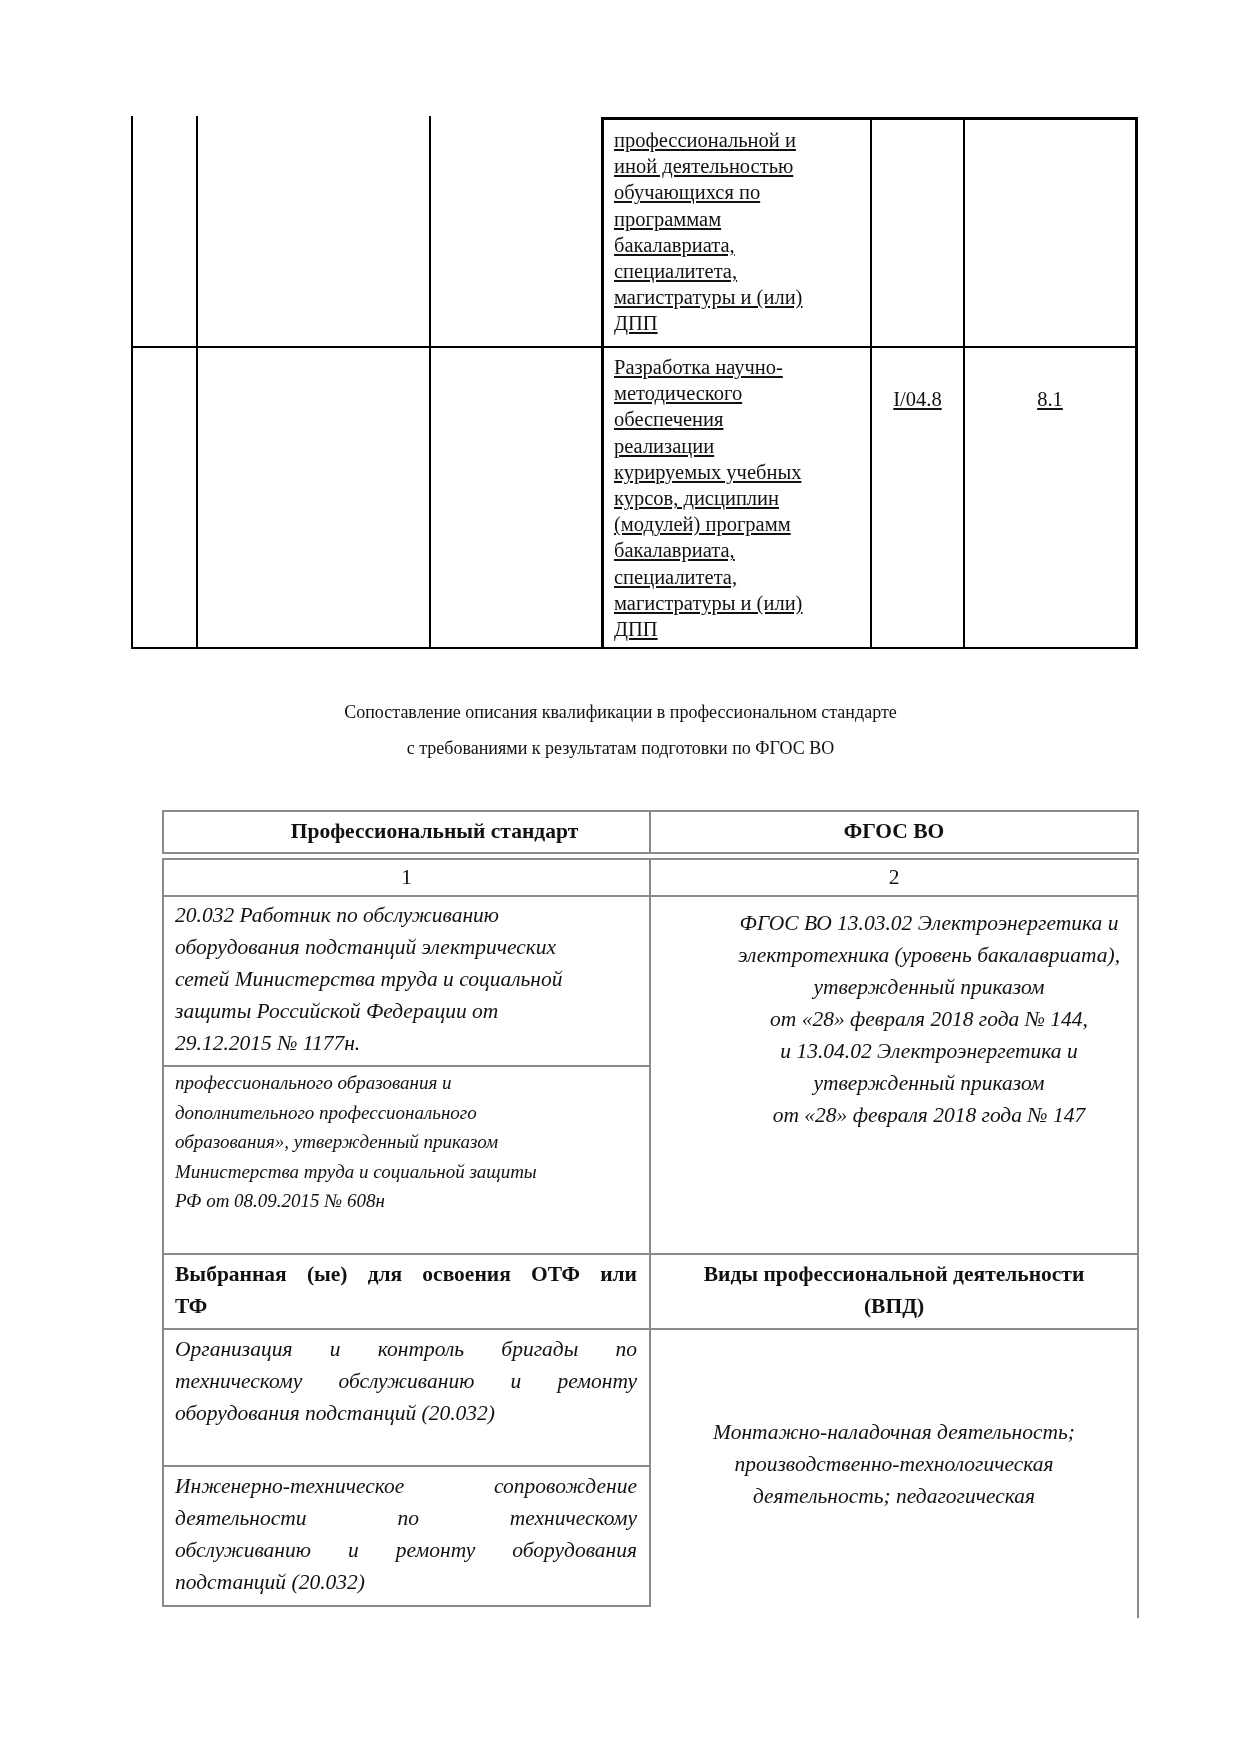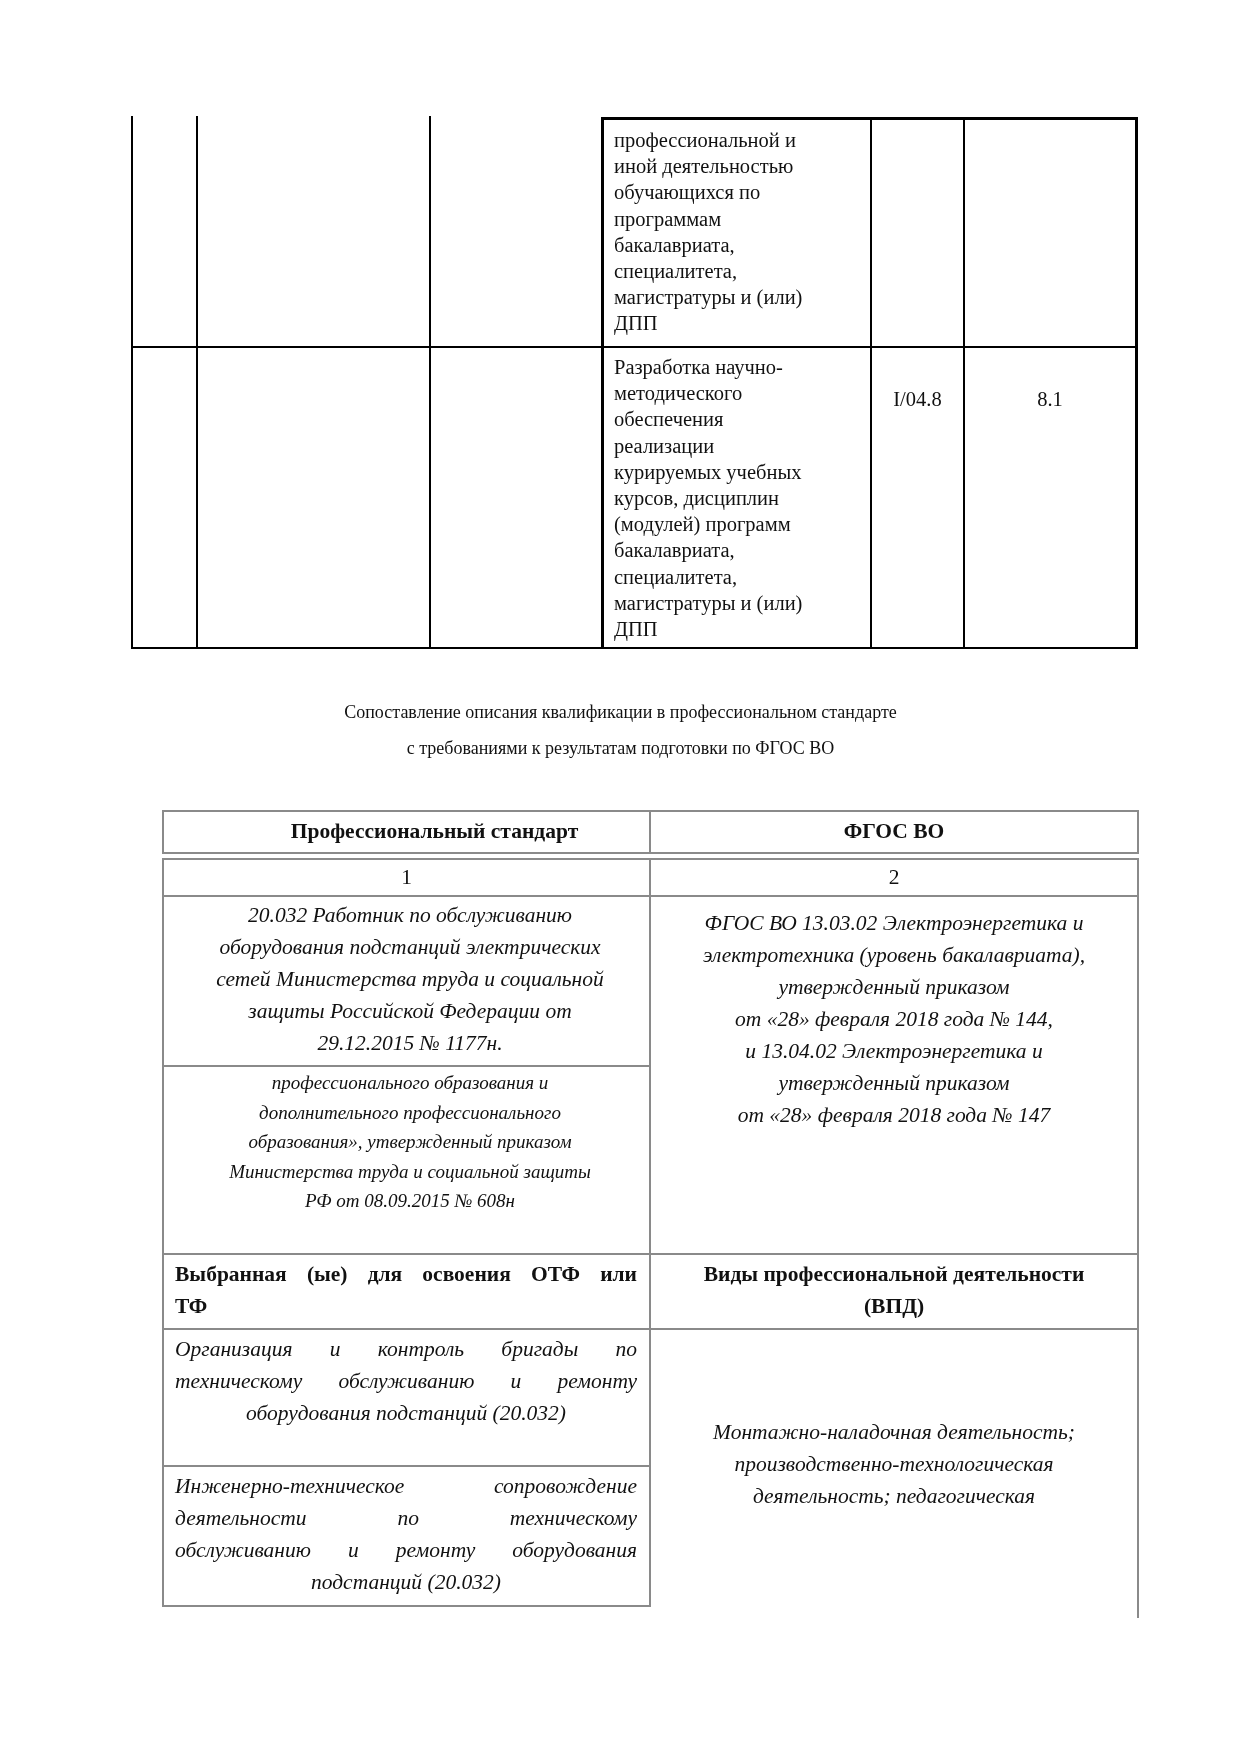--- a/index.html
+++ b/index.html
@@ -6,40 +6,40 @@
     body {
       width: 1241px; height: 1754px; position: relative; overflow: hidden;
       font-family: "Liberation Serif", "DejaVu Serif", serif; color: #111;
     }
 
     
     .vline { position: absolute; background: #000; }
     .hline { position: absolute; background: #000; height: 2px; }
     .ucell {
       position: absolute; font-size: 20.5px; line-height: 26.2px;
-      font-family: "Liberation Serif", serif; color: #111;
+      font-family: "Liberation Serif", serif; color: #111; text-decoration: underline;
     }
     .ucell .ln { display: block; white-space: nowrap; }
     .ucenter { text-align: center; margin-top: 32px; }
 
     
     .heading {
       position: absolute; left: 0; width: 1241px; text-align: center;
       font-size: 18px; line-height: 36px; color: #111;
     }
 
     
     .lt-border { position: absolute; background: #8a8a8a; }
     .lcell {
       position: absolute; box-sizing: border-box;
       font-size: 21.5px; line-height: 32px; color: #111;
     }
     .lcell .ln { display: block; white-space: nowrap; }
     .bold { font-weight: bold; }
-    .ital { font-style: italic; text-align: center; }
+    .ital { font-style: italic; }
     .center { text-align: center; }
     .justify .ln { display: flex; justify-content: space-between; }
     .justify .ln.last { display: block; }
     .small { font-size: 19px; line-height: 29.5px; }
   </style>
 </head>
 <body>
 
 <div>
 
@@ -122,21 +122,21 @@
   </div>
 
   <div class="lcell ital small" style="left:175px; top:1068px; width:470px;">
     <span class="ln">профессионального образования и</span>
     <span class="ln">дополнительного профессионального</span>
     <span class="ln">образования», утвержденный приказом</span>
     <span class="ln">Министерства труда и социальной защиты</span>
     <span class="ln">РФ от 08.09.2015 № 608н</span>
   </div>
 
-  <div class="lcell ital center" style="left:651px; top:907px; width:486px;">
+  <div class="lcell ital center" style="left:686px; top:907px; width:486px;">
     <span class="ln">ФГОС ВО 13.03.02 Электроэнергетика и</span>
     <span class="ln">электротехника (уровень бакалавриата),</span>
     <span class="ln">утвержденный приказом</span>
     <span class="ln">от «28»  февраля 2018 года № 144,</span>
     <span class="ln">и 13.04.02 Электроэнергетика и</span>
     <span class="ln">утвержденный приказом</span>
     <span class="ln">от «28»  февраля 2018 года № 147</span>
   </div>
 
   <div class="lcell bold justify" style="left:175px; top:1258px; width:462px;">

